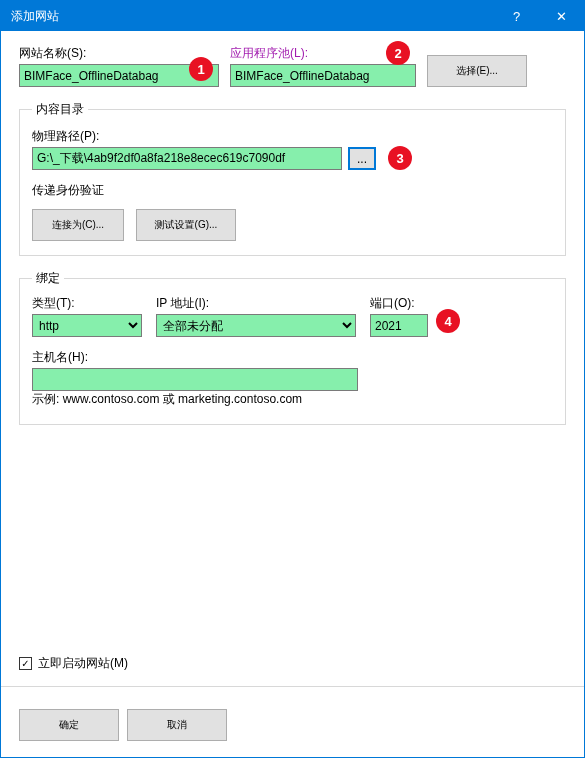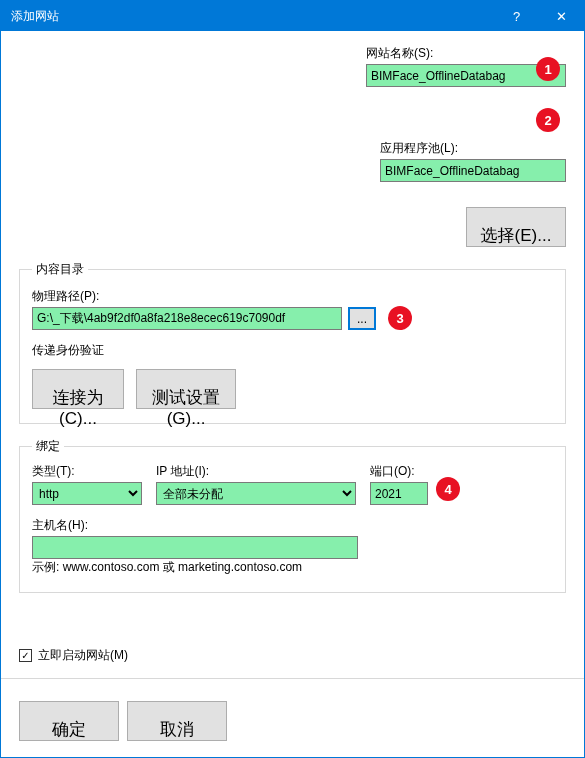--- a/index.html
+++ b/index.html
@@ -38,44 +38,44 @@
     color: #fff;
   }
   .content {
     flex: 1;
     padding: 12px 18px 10px 18px;
     display: flex;
     flex-direction: column;
     position: relative;
   }
   .label { font-size: 12px; margin-bottom: 2px; }
-  .label-disabled { color: #000000; margin-top: 28px; }
+  .label-disabled { color: #a21caf; }
   input[type="text"] {
     height: 23px;
     border: 1px solid #7a7a7a;
     padding: 0 4px;
     font-family: inherit;
     font-size: 12px;
     background: #86efac;
   }
   select {
     height: 23px;
     border: 1px solid #7a7a7a;
     font-family: inherit;
     font-size: 12px;
     background: #86efac;
     padding: 0 2px;
   }
   .btn {
-    height: 40px;
+    height: 32px;
     border: 1px solid #adadad;
     background: #e1e1e1;
     font-family: inherit;
-    font-size: 17px;
-    padding: 16px 12px;
+    font-size: 10px;
+    padding: 3px 12px;
     cursor: default;
   }
   .btn-wide { width: 100px; }
   fieldset.group {
     border: 1px solid #d8d8d8;
     margin: 14px 0 0 0;
     padding: 8px 12px 14px 12px;
   }
   fieldset.group > legend {
     font-size: 12px;
@@ -112,21 +112,21 @@
     justify-content: flex-start;
     gap: 8px;
   }
   .hr { height:1px; background:#d8d8d8; margin: 10px -18px 0 -18px;}
   .checkbox-row { display:flex; align-items:center; gap:6px; margin-top:auto; margin-bottom:4px;}
   .checkbox {
     width:13px; height:13px; border:1px solid #333; display:inline-flex;
     align-items:center; justify-content:center; font-size:10px;
     line-height:1;
   }
-  .siterow { display:flex; gap:25px; align-items:flex-end; margin-top:2px;flex-direction:column;}
+  .siterow { display:flex; gap:11px; align-items:flex-end; margin-top:2px;}
   .col { display:flex; flex-direction:column; }
 </style>
 </head>
 <body>
 
 <div class="window">
 
   <div class="titlebar">
     <div class="titlebar-title">添加网站</div>
     <div class="titlebar-controls">

